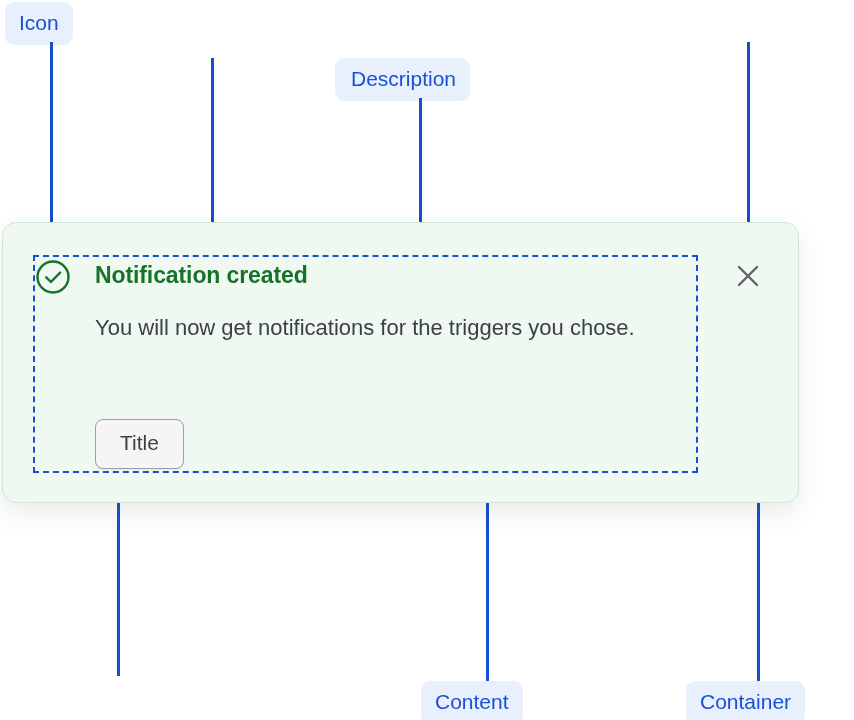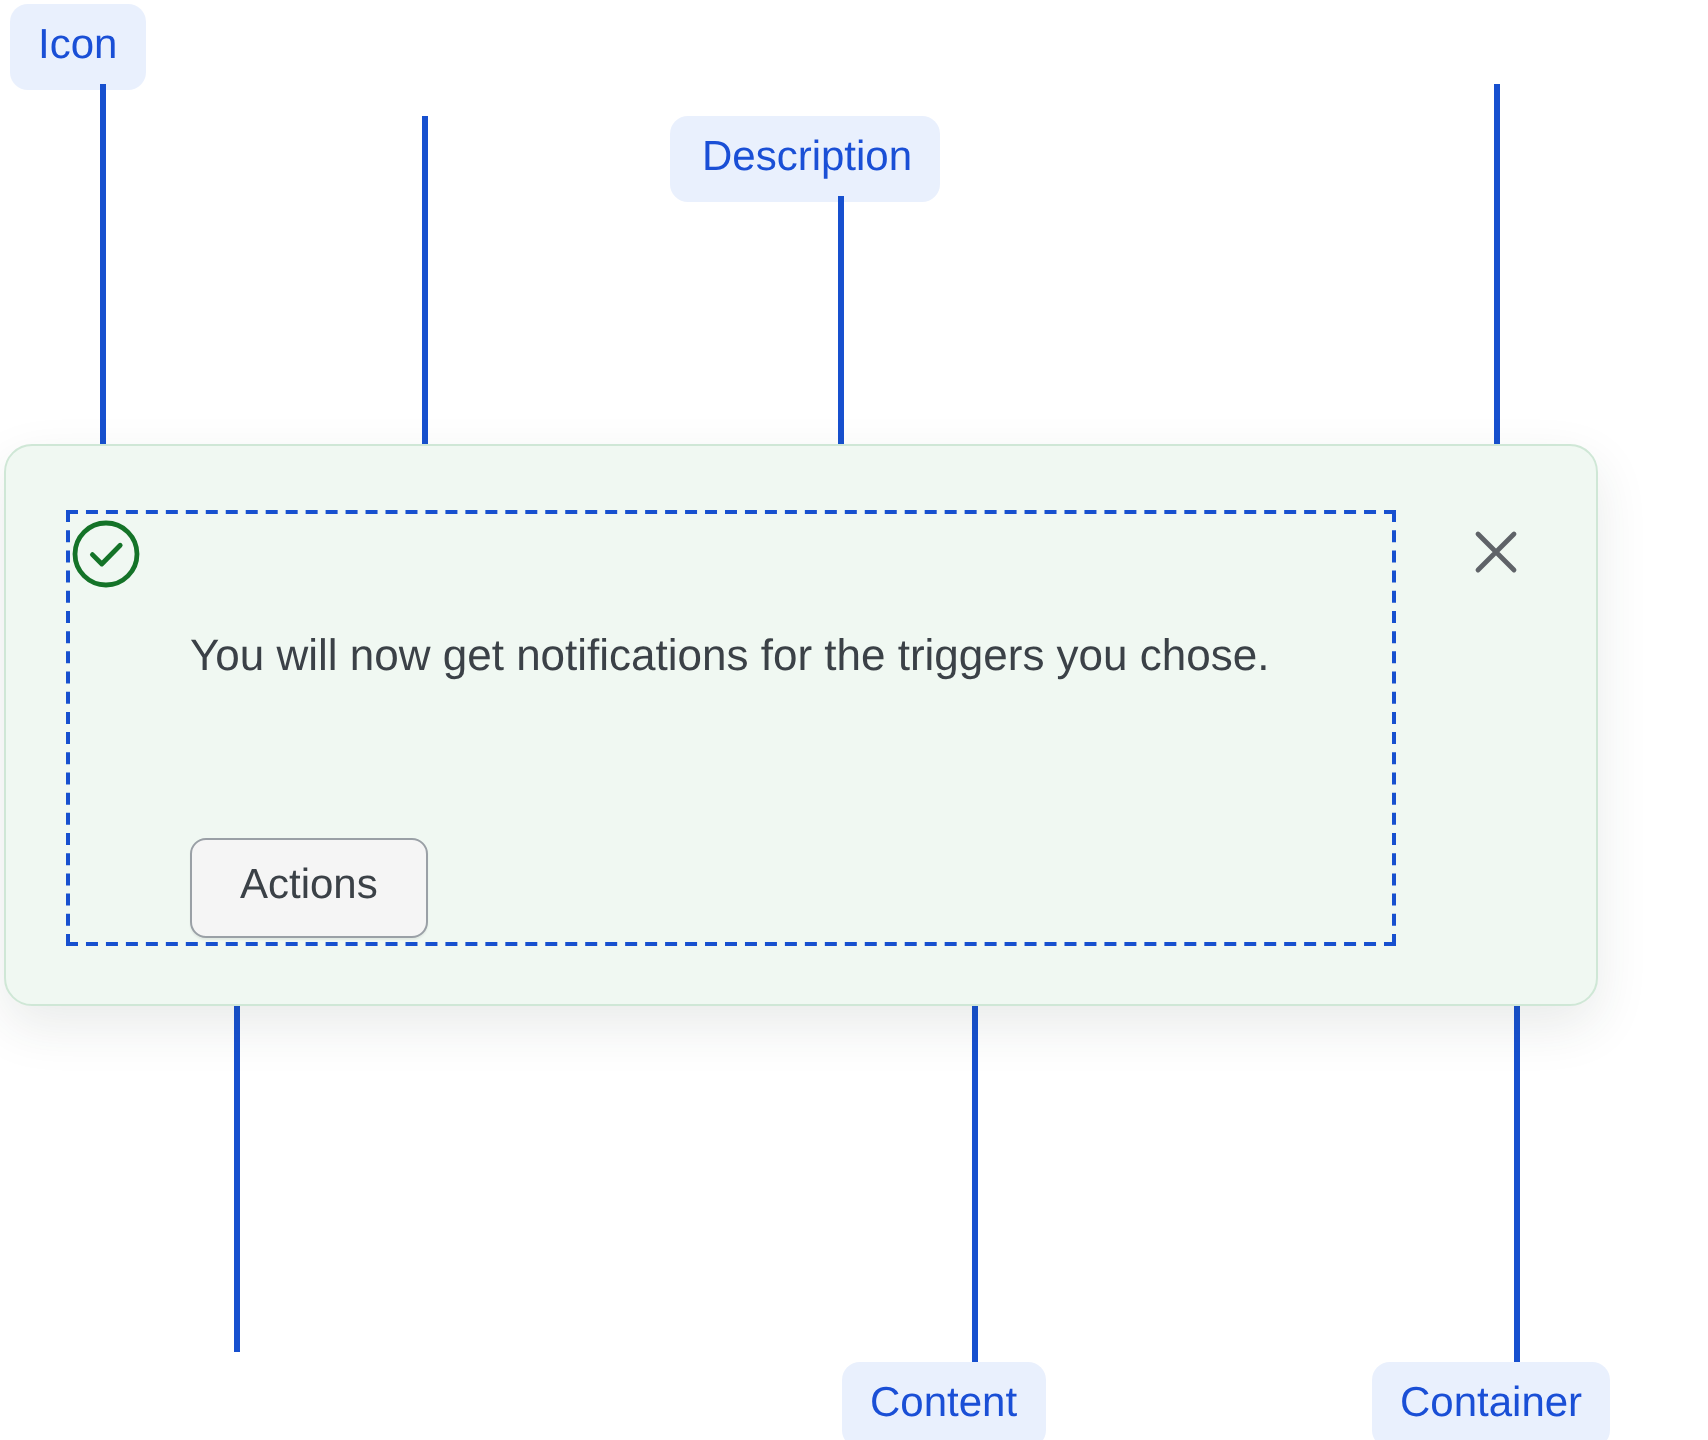--- a/index.html
+++ b/index.html
@@ -181,25 +181,26 @@
 
   <div id="card"></div>
 
   <span id="check-icon">
     <svg viewBox="0 0 36 36" width="36" height="36" aria-hidden="true">
       <circle cx="18" cy="18" r="15.5" fill="none" stroke="#147328" stroke-width="2.4"></circle>
       <path d="M11.2 18.3 L15.9 23 L25.1 13.6" fill="none" stroke="#147328" stroke-width="2.4" stroke-linecap="round" stroke-linejoin="round"></path>
     </svg>
   </span>
 
+  <div id="title">Notification created</div>
 
   <div id="description">You will now get notifications for the triggers you chose.</div>
 
   <div id="actions">
-    <button id="action-button">Actions</button>
+    <button id="action-button">Title</button>
 
   </div>
 
   <button id="dismiss-button">
     <span>
       <svg viewBox="0 0 28 28" width="28" height="28" aria-hidden="true">
         <path d="M5 5 L23 23 M23 5 L5 23" stroke="#5f6368" stroke-width="2.4" stroke-linecap="round"></path>
       </svg>
     </span>
   </button>

